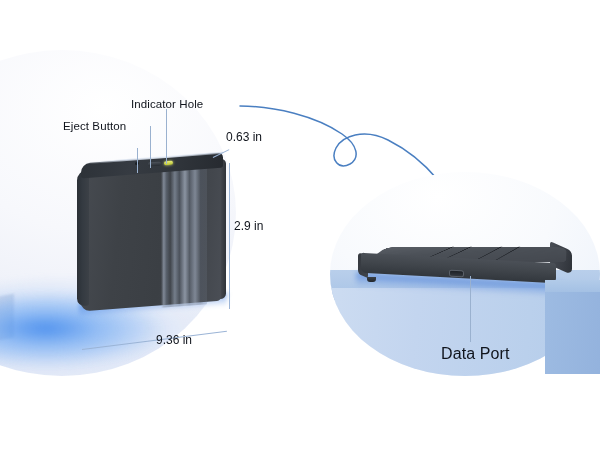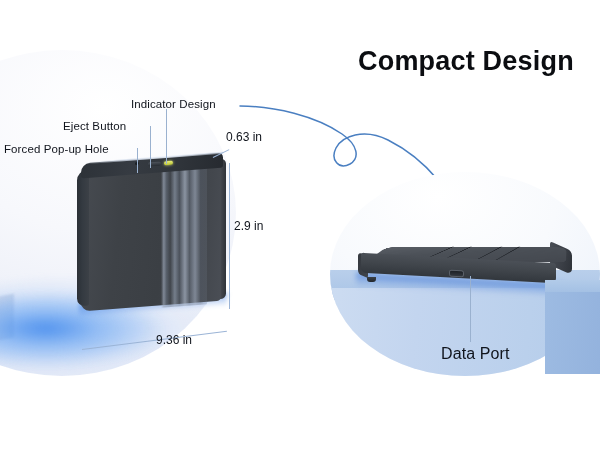--- a/index.html
+++ b/index.html
@@ -413,39 +413,37 @@
     <div class="du-front"></div>
     <div class="du-stripes"></div>
     <div class="du-spine"></div>
     <div class="du-top"></div>
     <div class="du-topedge"></div>
     <div class="du-hole"></div>
     <div class="du-eject"></div>
     <div class="du-led"></div>
   </div>
 
-  <div class="label" style="left:4px; top:143px;">Forced Pop-up Hole</div>
   <div class="lead-line" style="left:137px; top:148px; height:25px;"></div>
 
   <div class="label" style="left:63px; top:120px;">Eject Button</div>
   <div class="lead-line" style="left:150px; top:126px; height:42px;"></div>
 
-  <div class="label" style="left:131px; top:98px;">Indicator Design</div>
+  <div class="label" style="left:131px; top:98px;">Indicator Hole</div>
   <div class="lead-line" style="left:166px; top:109px; height:55px;"></div>
 
   <div class="dim-line-diag" style="left:213px; top:157px; width:18px; transform: rotate(-26deg);"></div>
   <div class="dim-label" style="left:226px; top:130px;">0.63 in</div>
 
   <div class="dim-line-v" style="left:229px; top:163px; height:146px;"></div>
   <div class="dim-label" style="left:234px; top:219px;">2.9 in</div>
 
   <div class="dim-line-diag" style="left:82px; top:349px; width:146px; transform: rotate(-7.2deg);"></div>
   <div class="dim-label" style="left:156px; top:333px;">9.36 in</div>
 
-  <div class="title">Compact Design</div>
 
   <svg class="connector" width="210" height="92" viewBox="0 0 210 92" fill="none">
     <path d="M 2 10
              C 36 10, 78 20, 104 38
              C 120 49, 122 62, 112 68
              C 101 74, 92 64, 98 52
              C 104 40, 126 32, 150 44
              C 172 55, 190 72, 200 84" stroke="#4a7fc1" stroke-width="1.5" stroke-linecap="round" fill="none"></path>
   </svg>
 

